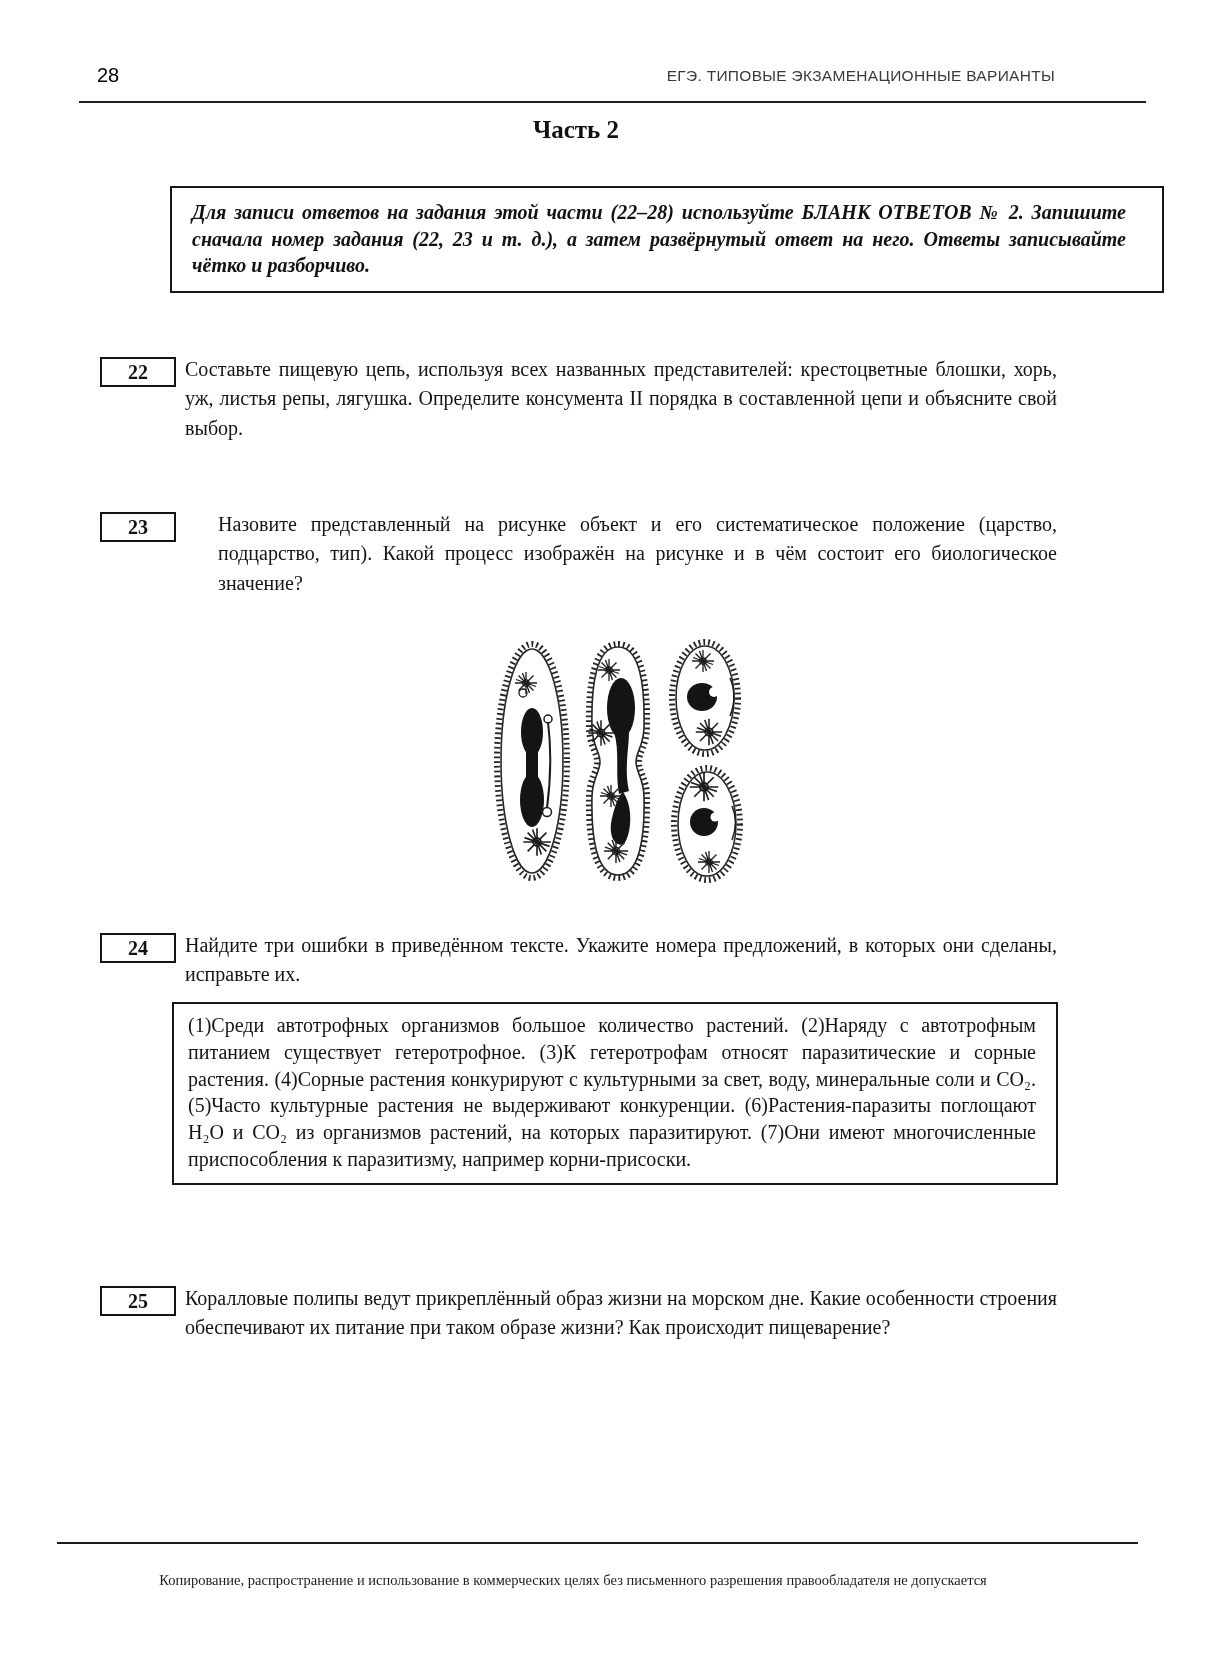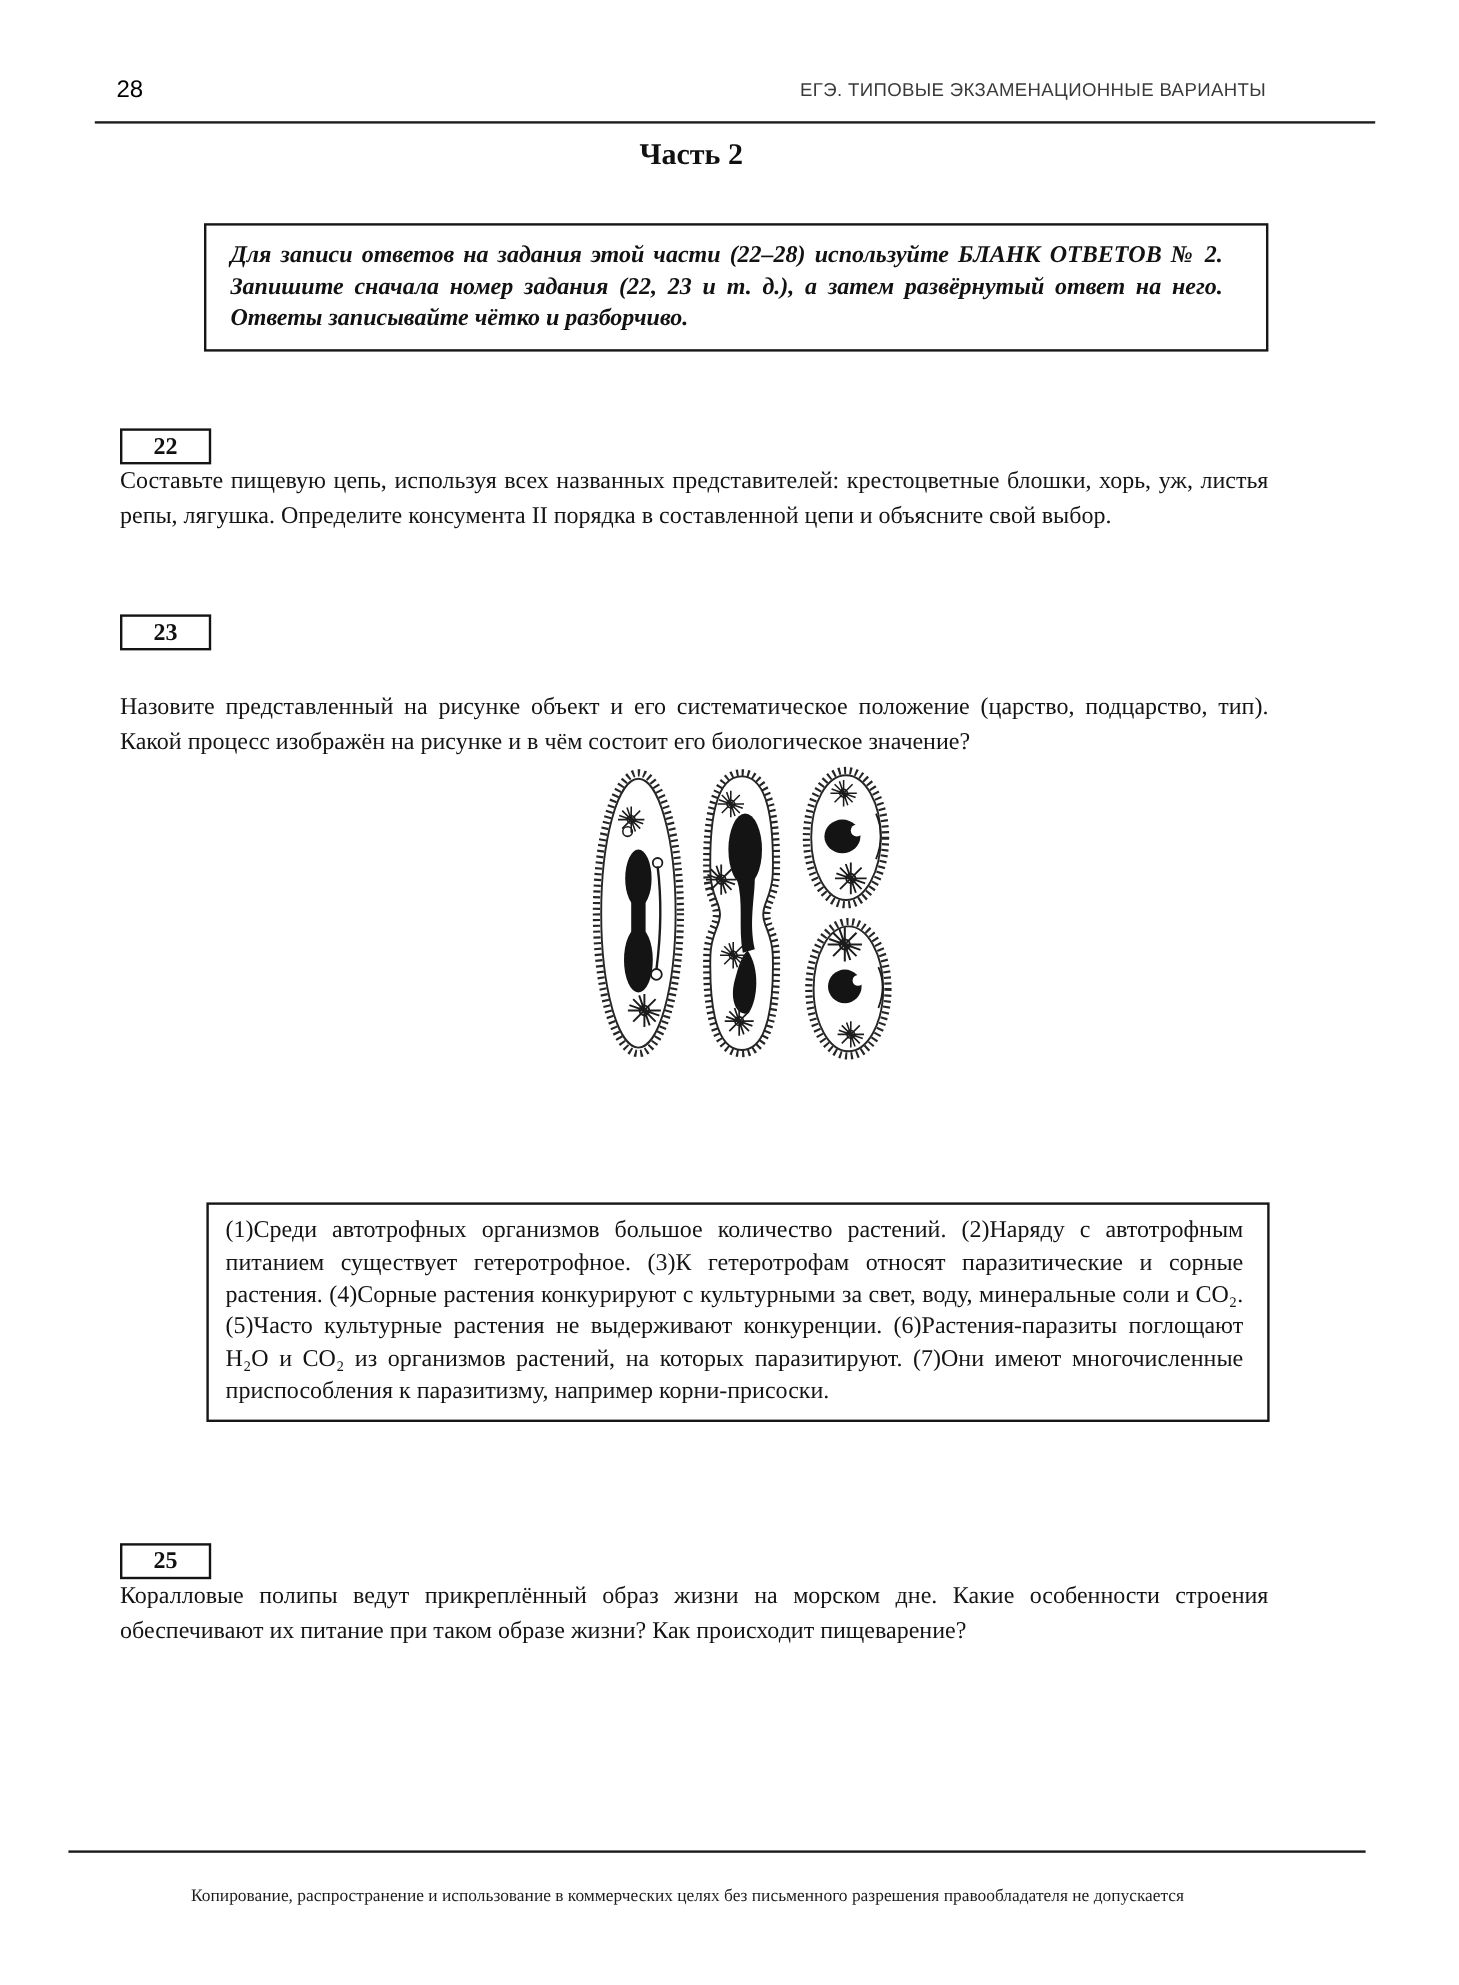--- a/index.html
+++ b/index.html
@@ -30,33 +30,33 @@
   }
 
   
   .section-title{
     position:absolute;top:116px;left:97px;width:958px;
     text-align:center;font-weight:bold;font-size:25px;color:#111;
   }
 
   
   .instruction{
-    position:absolute;top:186px;left:170px;width:887px;
+    position:absolute;top:186px;left:170px;width:994px;
     box-sizing:border-box;
     border:2px solid #161616;
     padding:11px 36px 12px 20px;
     font-weight:bold;font-style:italic;
     font-size:20px;line-height:1.33;
     text-align:justify;color:#121212;
   }
 
   
   .question{
     position:absolute;left:100px;width:957px;
-    display:flex;align-items:flex-start;flex-direction:column;
+    display:flex;align-items:flex-start;
   }
   .qnum{
     flex:0 0 auto;width:72px;height:26px;
     border:2px solid #141414;
     margin-right:9px;margin-top:2px;
     text-align:center;font-weight:bold;font-size:20px;line-height:26px;
     color:#111;background:#fff;
   }
   .qtext{
     flex:1 1 auto;
@@ -173,20 +173,24 @@
         <ellipse cx="215" cy="188" rx="29" ry="52" fill="none" stroke="#262626" stroke-width="1.6"></ellipse>
         <ellipse cx="212" cy="186" rx="14" ry="14" fill="#141414"></ellipse>
         <circle cx="223" cy="181" r="4.5" fill="#ffffff"></circle>
         <path d="M240,170 q7,16 0,34" fill="none" stroke="#1c1c1c" stroke-width="1.5"></path>
         <use href="#vac" transform="translate(212,151) scale(1.3)"></use>
         <use href="#vac" transform="translate(217,226)"></use>
       </g>
     </svg>
   </div>
 
+  <div class="question q24">
+    <div class="qnum">24</div>
+    <div class="qtext">Найдите три ошибки в приведённом тексте. Укажите номера предложений, в которых они сделаны, исправьте их.</div>
+  </div>
 
   <div class="answer-box">
     <span>(1)Среди автотрофных организмов большое количество растений. (2)Наряду с автотрофным питанием существует гетеротрофное. (3)К гетеротрофам относят паразитические и сорные растения. (4)Сорные растения конкурируют с культурными за свет, воду, минеральные соли и CO₂. (5)Часто культурные растения не выдерживают конкуренции. (6)Растения-паразиты поглощают H₂O и CO₂ из организмов растений, на которых паразитируют. (7)Они имеют многочисленные приспособления к паразитизму, например корни-присоски.</span>
   </div>
 
   <div class="question q25">
     <div class="qnum">25</div>
     <div class="qtext">Коралловые полипы ведут прикреплённый образ жизни на морском дне. Какие особенности строения обеспечивают их питание при таком образе жизни? Как происходит пищеварение?</div>
   </div>
 

